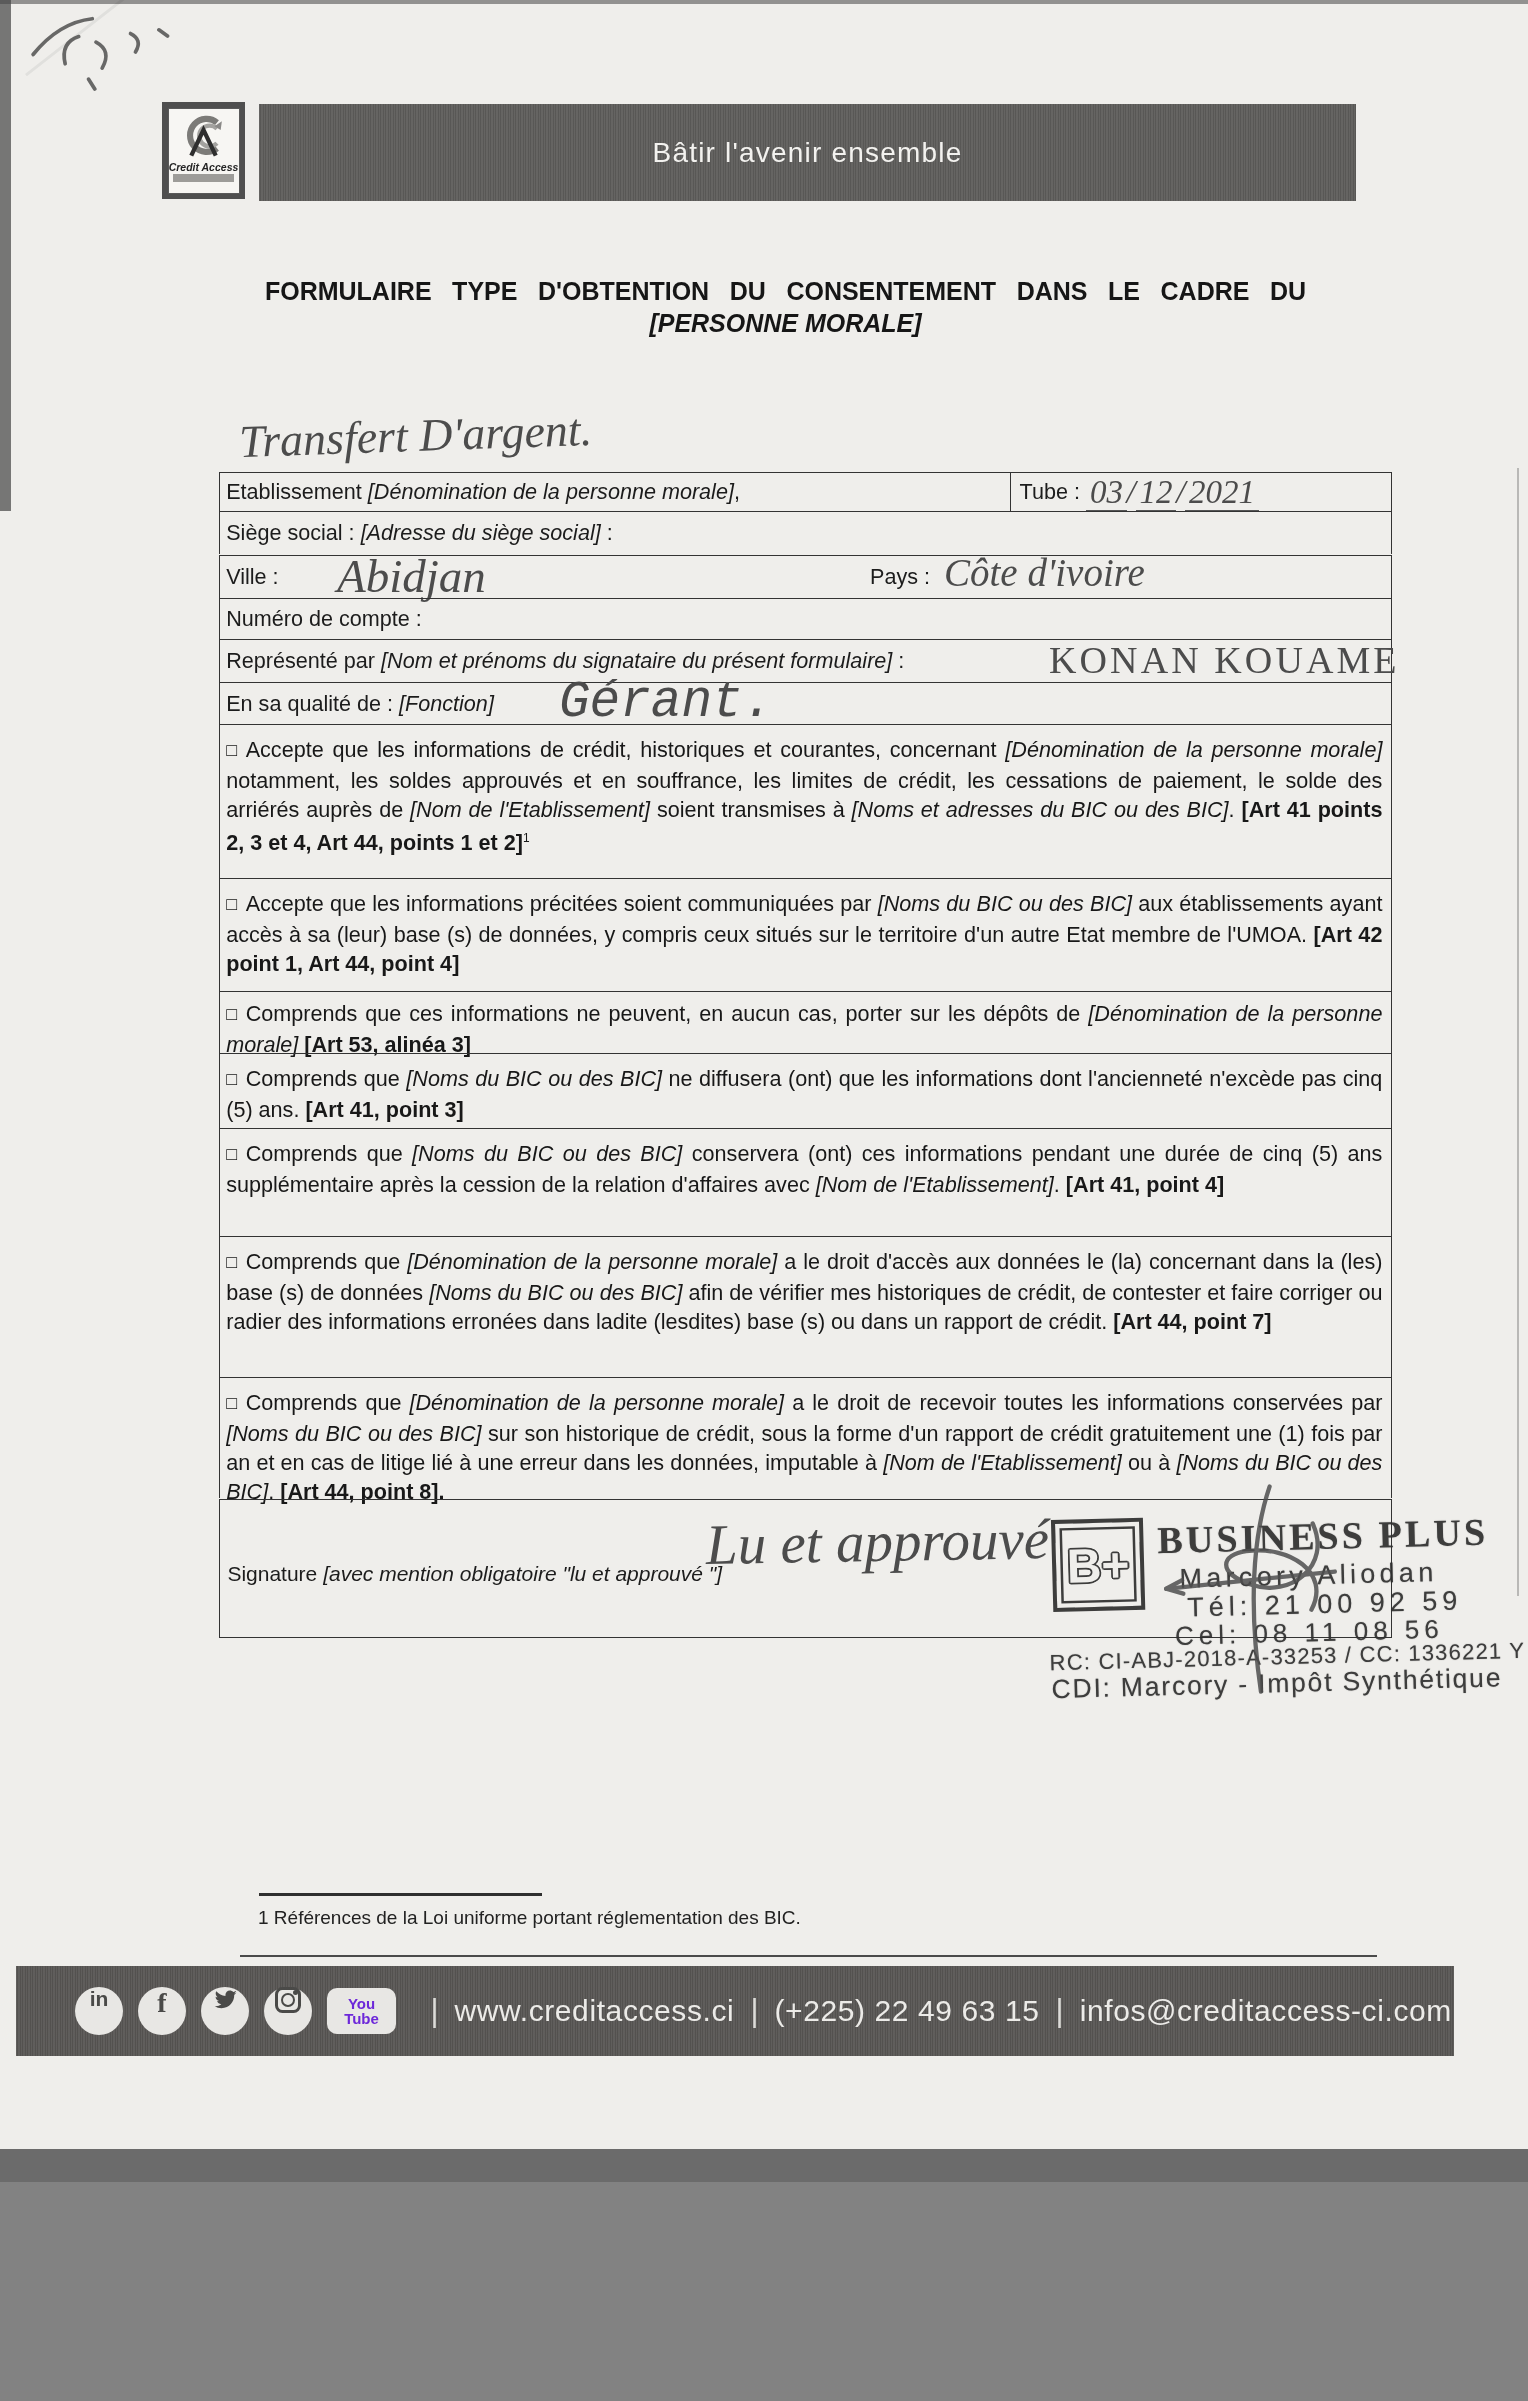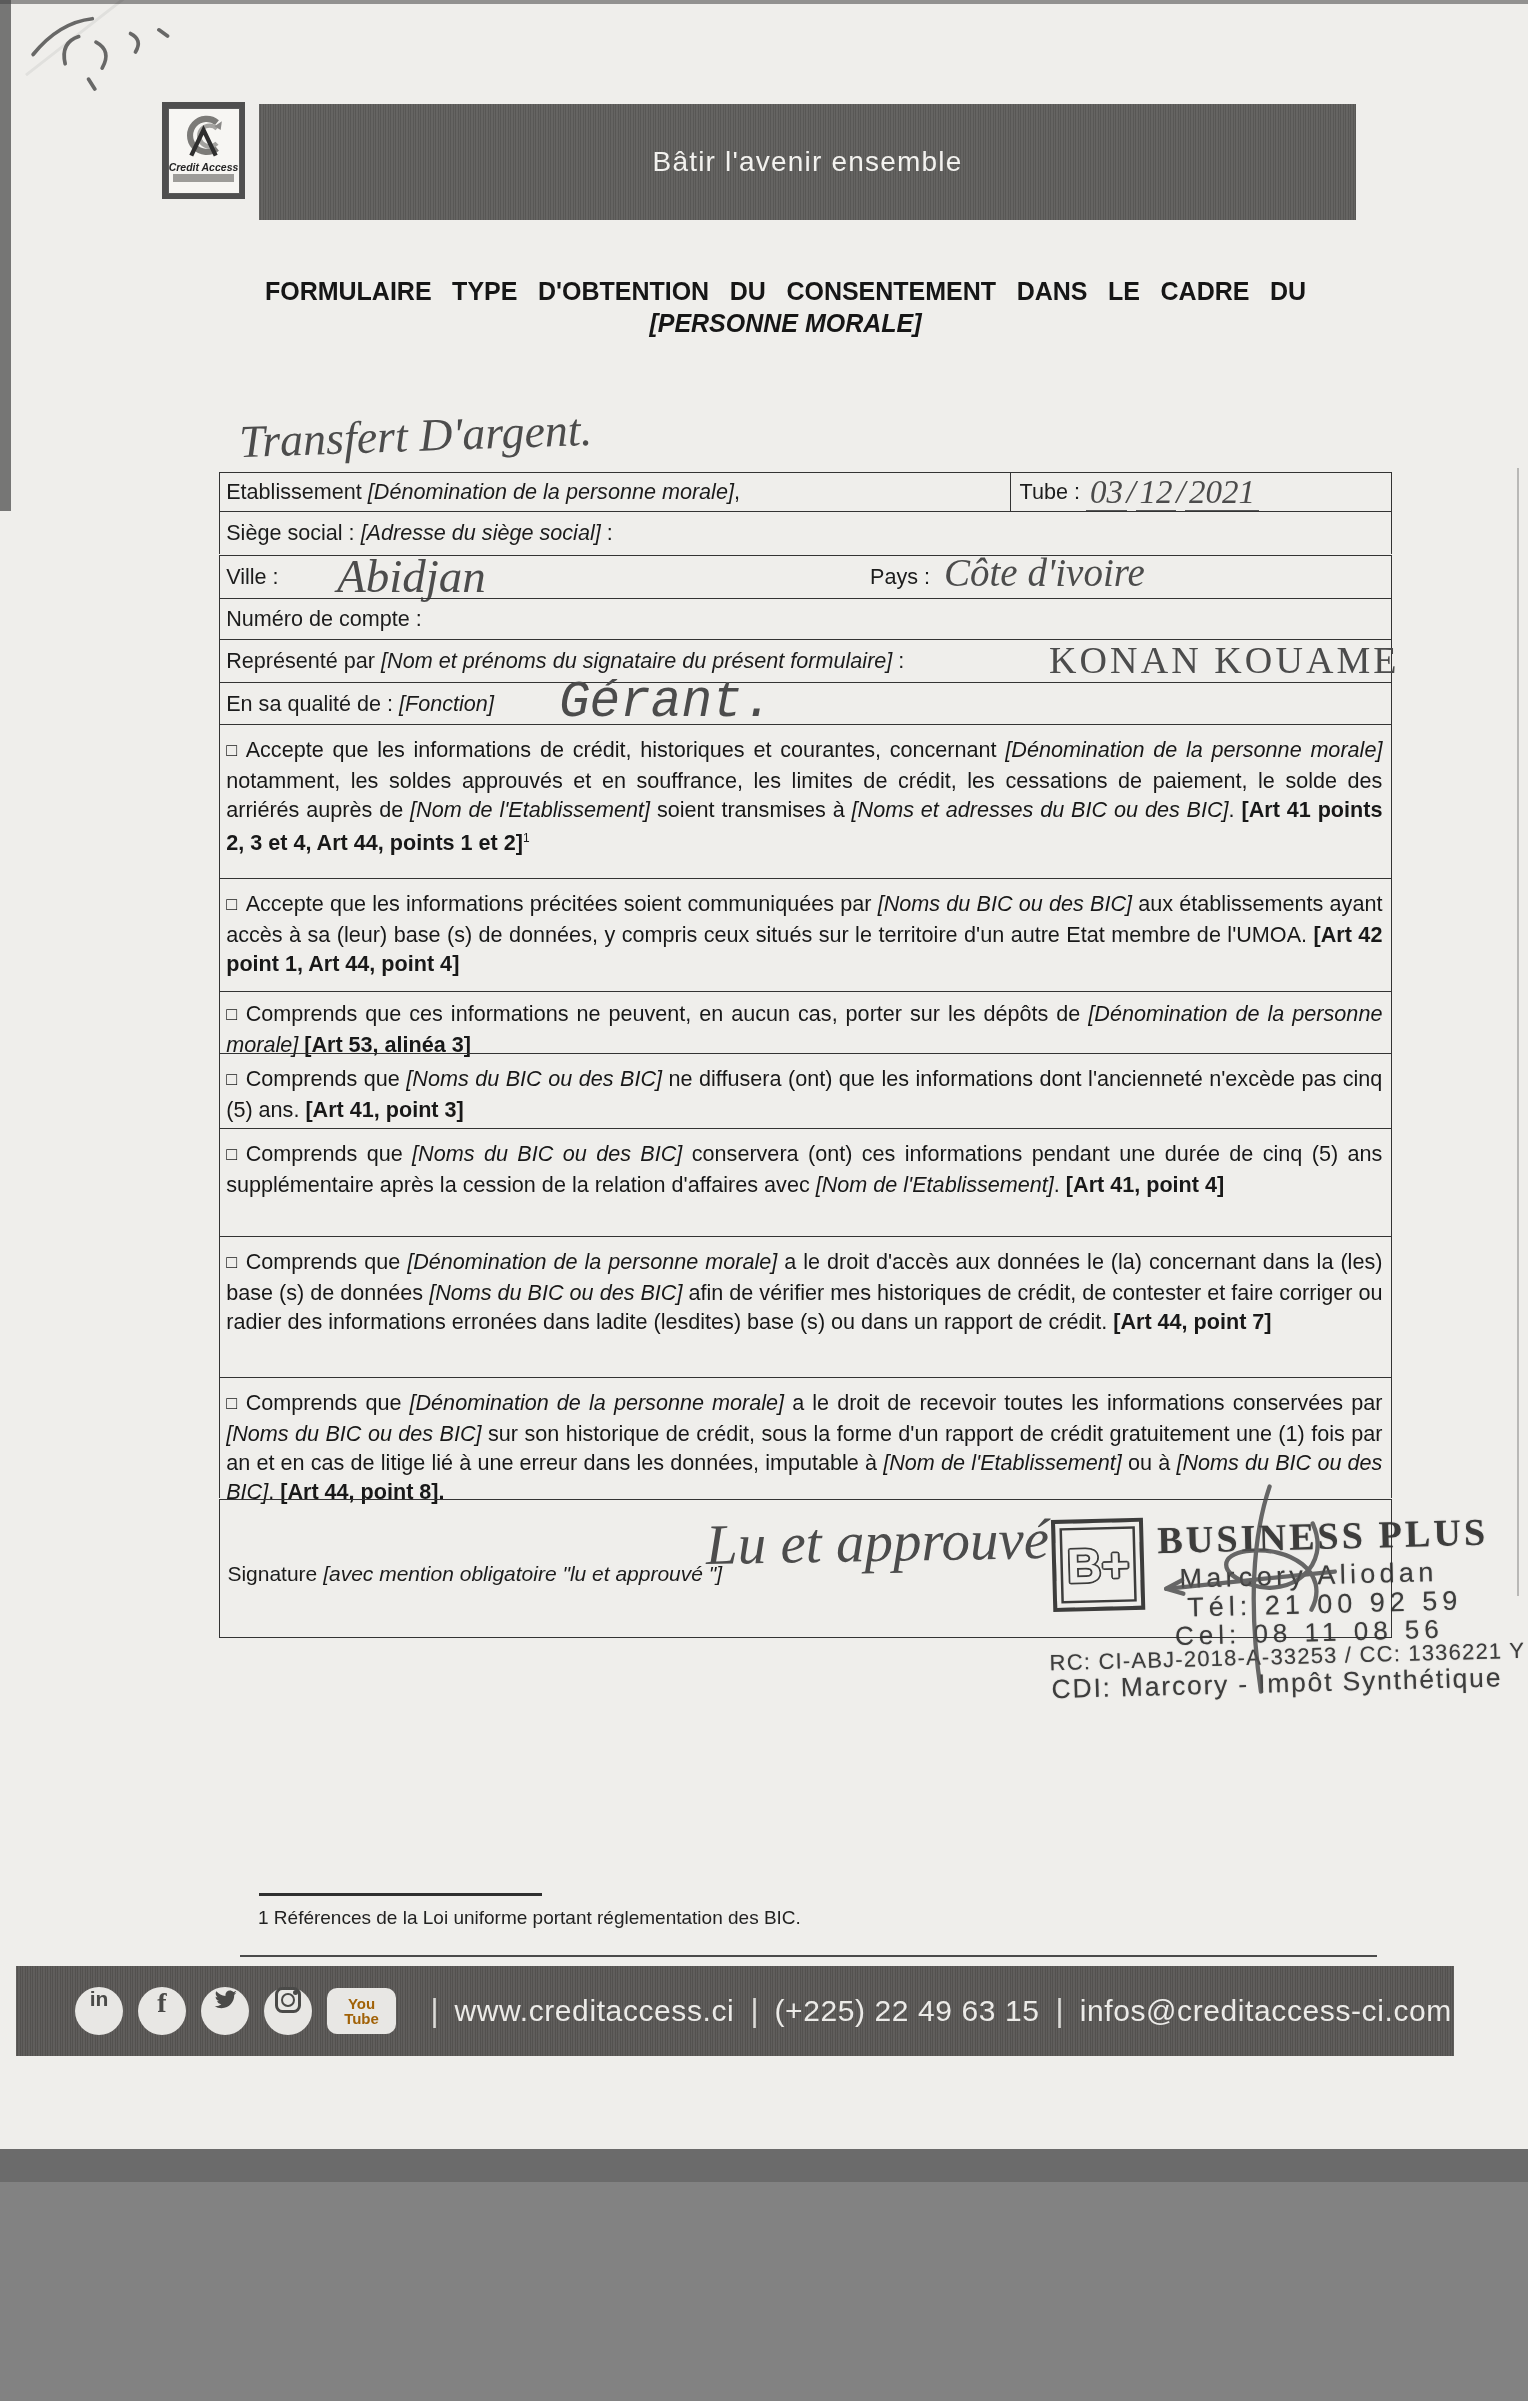--- a/index.html
+++ b/index.html
@@ -16,21 +16,21 @@
   
   .logo{position:absolute;left:162px;top:102px;width:83px;height:97px;background:#4f4f4f;
         padding:5.5px;box-sizing:border-box;}
   .logo-inner{background:#f7f6f3;border:1.8px solid #5a5a5a;height:100%;box-sizing:border-box;
         display:flex;flex-direction:column;align-items:center;justify-content:flex-start;}
   .logo-mark{margin-top:1.2px;}
   .logo-text{font-size:10.5px;font-weight:bold;font-style:italic;color:#242424;white-space:nowrap;line-height:11px;}
   .logo-bar{width:86%;height:7.4px;background:#9d9c99;margin-top:1.8px;}
 
   
-  .header-bar{position:absolute;left:259px;top:104px;width:1097px;height:116px;background:#5d5c5a;
+  .header-bar{position:absolute;left:259px;top:104px;width:1097px;height:97px;background:#5d5c5a;
         background-image:repeating-linear-gradient(90deg, rgba(255,255,255,.05) 0 1.2px, rgba(0,0,0,.05) 1.2px 2.5px);
         display:flex;align-items:center;justify-content:center;}
   .tagline{font-size:28px;color:#f3f2ef;letter-spacing:1.2px;font-weight:400;}
 
   
   .title{position:absolute;left:237px;top:275px;width:1097px;text-align:center;
          font-weight:bold;font-size:25px;line-height:32px;color:#161616;}
   .title .l1{word-spacing:13.6px;}
   .title .l2{word-spacing:2.5px;}
   .title .l3{font-style:italic;}
@@ -89,21 +89,21 @@
   .footer-bar{position:absolute;left:16px;top:1966px;width:1438px;height:90px;background:#575553;
         background-image:repeating-linear-gradient(90deg, rgba(255,255,255,.05) 0 1.2px, rgba(0,0,0,.05) 1.2px 2.5px);
         display:flex;align-items:center;padding-left:59px;box-sizing:border-box;}
   .sicon{width:48px;height:48px;border-radius:50%;background:#e8e7e4;color:#4a4a48;
         display:flex;align-items:flex-start;justify-content:center;margin-right:15px;flex:0 0 auto;}
   .sicon .in{font-size:21px;font-weight:bold;}
   .sicon .f{font-size:28px;font-weight:bold;font-family:"Liberation Serif", serif;}
   .ig{width:26px;height:26px;border:3.1px solid #4a4a48;border-radius:7.4px;position:relative;box-sizing:border-box;}
   .ig::before{content:"";position:absolute;inset:3.1px;border:2.5px solid #4a4a48;border-radius:50%;}
   .ig::after{content:"";position:absolute;width:5px;height:5px;background:#4a4a48;border-radius:50%;top:0;right:0;}
-  .yt{width:69px;height:46px;border-radius:10px;background:#e8e7e4;color:#a16207;display:flex;
+  .yt{width:69px;height:46px;border-radius:10px;background:#e8e7e4;color:#6d28d9;display:flex;
       flex-direction:column;align-items:center;justify-content:center;font-size:15px;font-weight:bold;
       line-height:15.4px;margin-right:18.5px;flex:0 0 auto;}
   .fsep{font-size:31px;color:#dddcd9;margin:0 16px;font-weight:300;}
   .ftext{font-size:30px;color:#ecebe8;letter-spacing:0.6px;white-space:nowrap;}
 </style>
 </head>
 <body>
 
 <div id="page">
   <div class="paper"></div>

